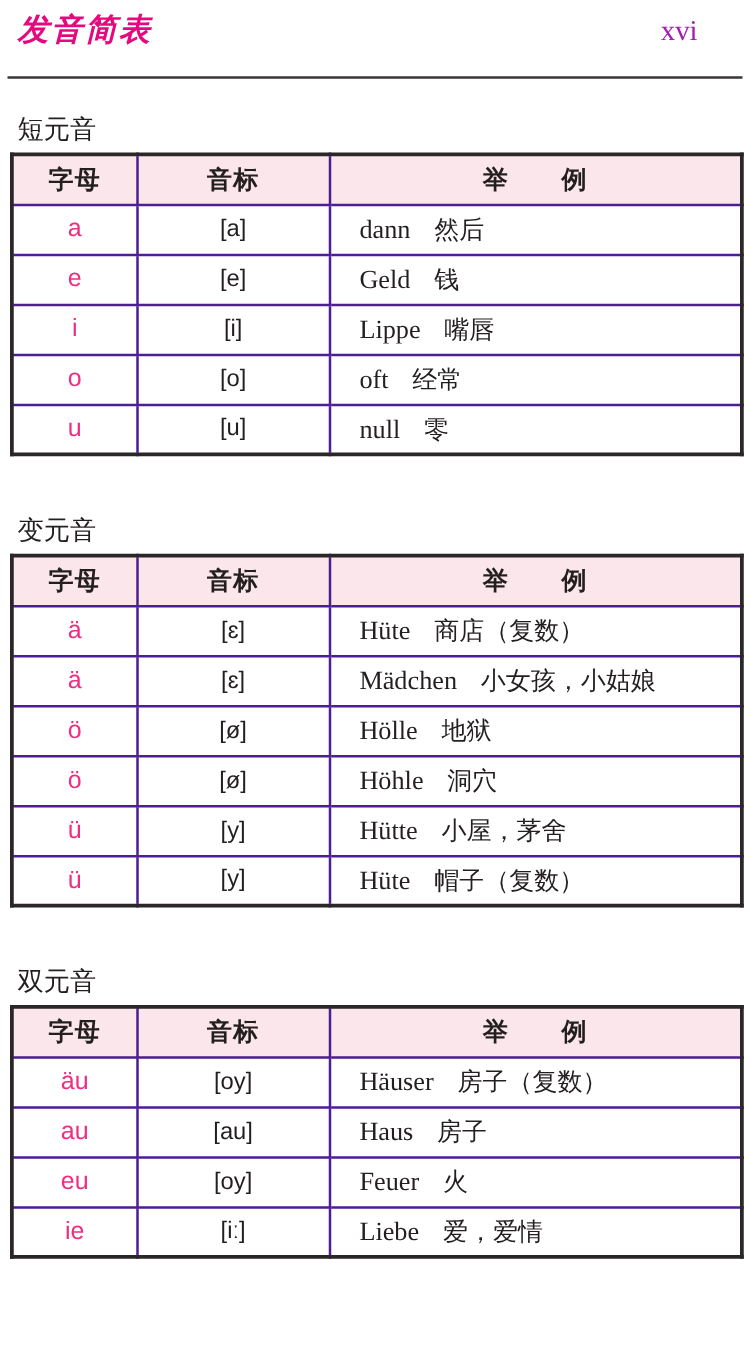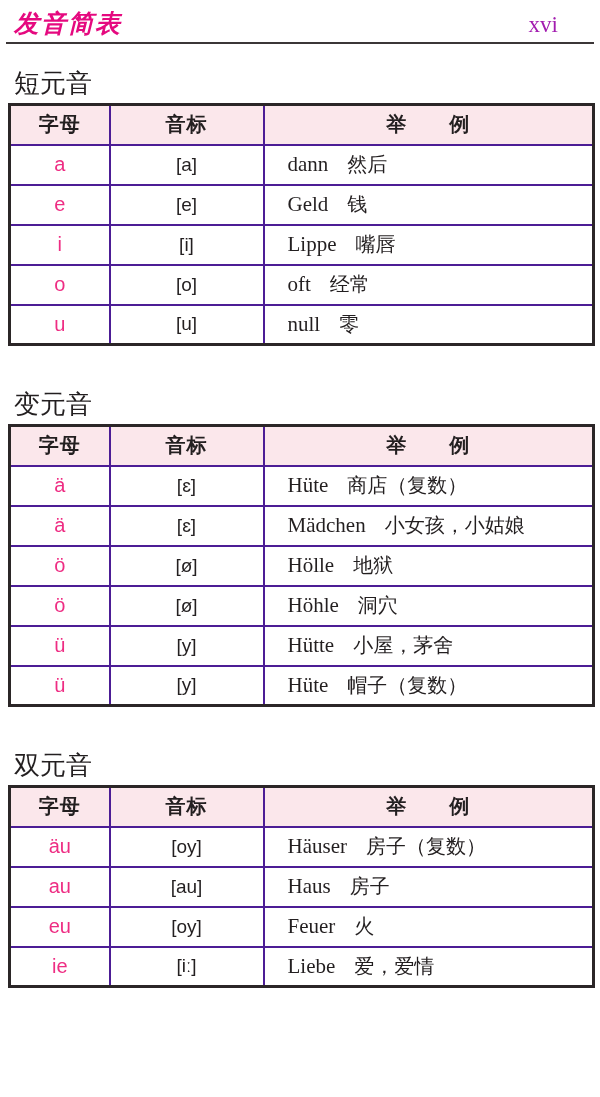--- a/index.html
+++ b/index.html
@@ -11,21 +11,21 @@
     color: #231f20;
     overflow: hidden;
   }
   .page { padding: 8px 6px 0 6px; }
 
   
   .running-head {
     display: flex;
     justify-content: space-between;
     align-items: flex-end;
-    padding: 2px 2px 4px 8px;
+    padding: 2px 2px 23px 8px;
     border-bottom: 2px solid #3b3637;
   }
   .page-title {
     font-family: "DejaVu Serif", serif;
     font-style: italic;
     font-weight: bold;
     font-size: 25px;
     line-height: 28px;
     letter-spacing: 2px;
     color: #e5097f;
@@ -36,21 +36,21 @@
     line-height: 26px;
     color: #a21caf;
     padding-right: 34px;
   }
 
   
   .section { margin-top: 27px; }
   .section + .section { margin-top: 46px; }
   .section-heading {
     font-family: "Liberation Serif", "DejaVu Serif", serif;
-    font-size: 26px;
+    font-size: 21px;
     line-height: 26px;
     margin-left: 8px;
     margin-bottom: 6px;
     color: #231f20;
   }
 
   
   table.phon-table {
     border-collapse: collapse;
     width: 584px;

